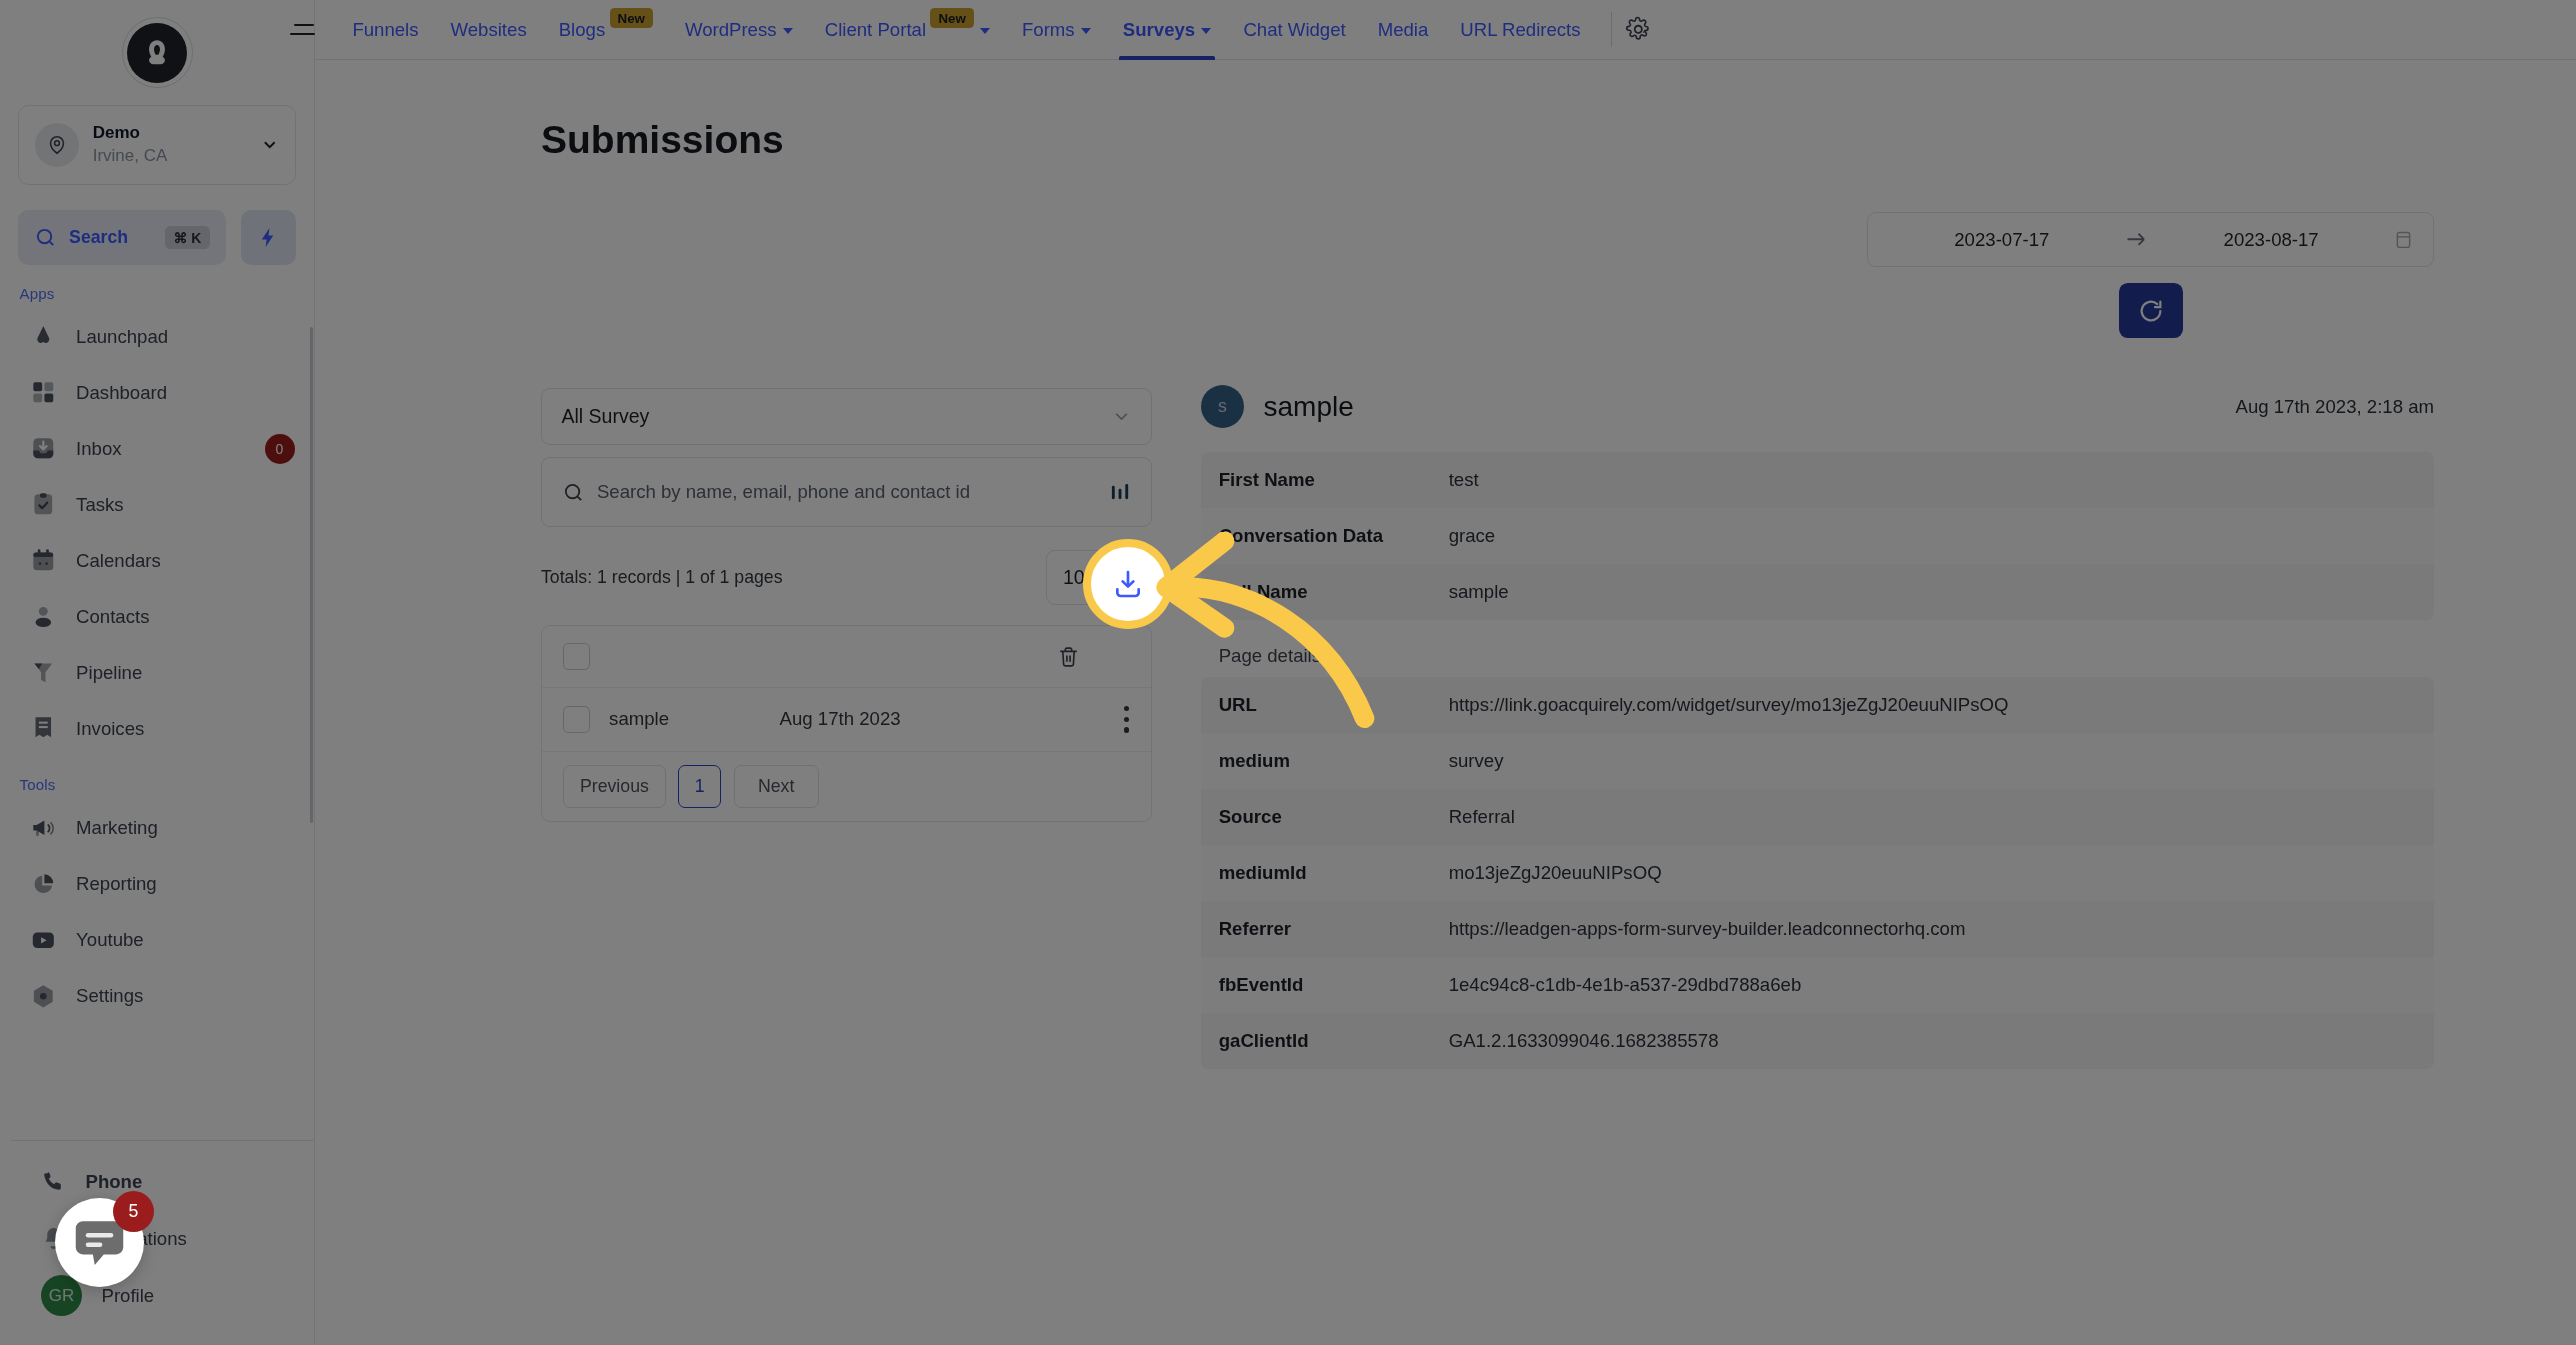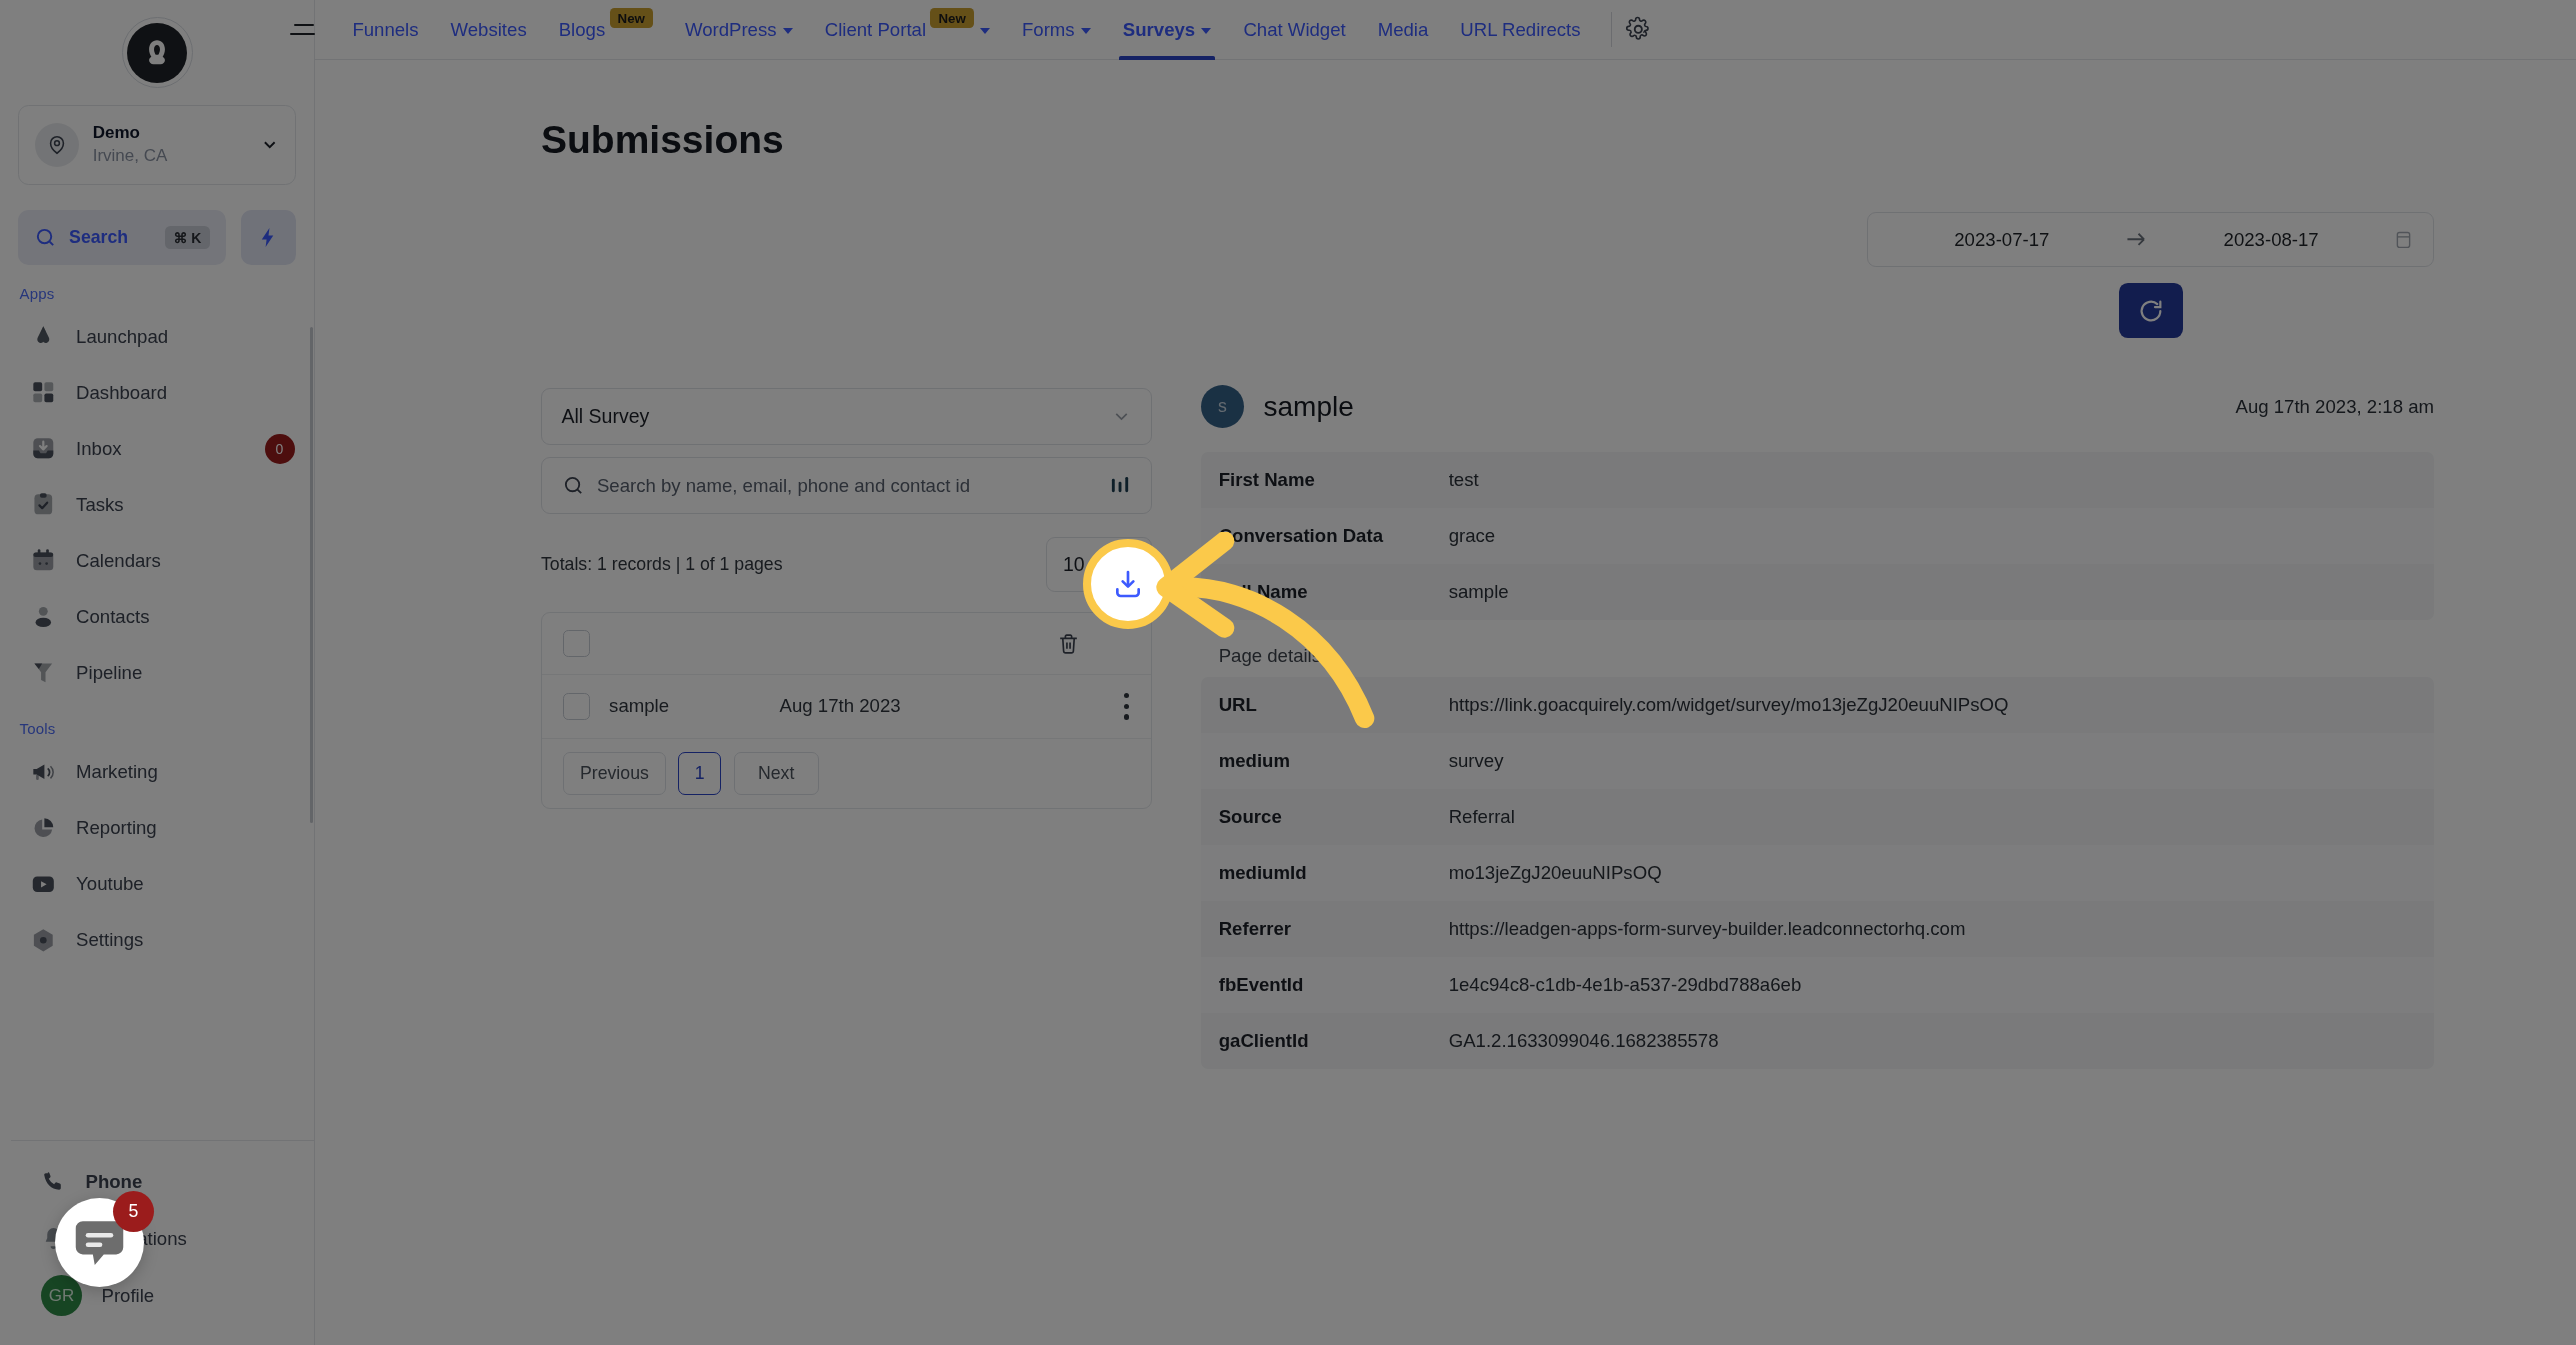--- a/index.html
+++ b/index.html
@@ -101,21 +101,21 @@
   .refresh-btn { width:64px; height:55px; background:#253a9c; border-radius:8.9px;
                  display:flex; align-items:center; justify-content:center; cursor:pointer; }
   .refresh-btn svg { width:28px;height:28px; }
 
   
   .leftpanel { position:absolute; left:226px; top:328px; width:611px; }
   .select-box { height:57px; border:0.9px solid #dfe2e7; border-radius:8.9px; background:#fff;
                 display:flex; align-items:center; padding:0 19.5px; cursor:pointer; }
   .select-val { flex:1; font-size:19.5px; color:#1d2129; }
   .select-chev { width:21px;height:21px; }
-  .search-field { height:57px; border:0.9px solid #dfe2e7; border-radius:8.9px; margin-top:12.4px;
+  .search-field { height:70px; border:0.9px solid #dfe2e7; border-radius:8.9px; margin-top:12.4px;
                   display:flex; align-items:center; padding:0 19.5px; gap:12.4px; background:#fff;}
   .search-field .mag { width:23px;height:23px; flex:0 0 auto;}
   .search-ph { flex:1; font-size:18.6px; color:#58606e; }
   .filter-ic { width:23px;height:23px; flex:0 0 auto;}
   .totalsrow { display:flex; align-items:center; justify-content:space-between; margin-top:23px; }
   .totals { font-size:17.7px; color:#31373f; }
   .pagesize { width:106px; height:55px; border:0.9px solid #dfe2e7; border-radius:8.9px;
               display:flex; align-items:center; padding:0 16px; cursor:pointer; }
   .pagesize span { flex:1; font-size:19.5px; color:#1d2129; }
 
@@ -281,20 +281,28 @@
       </div>
 
       <div class="nav-item">
         <svg viewBox="0 0 24 24" fill="#4a515c">
             <path d="M4 4h16l-6 8v9l-4-2v-7L4 4z" opacity=".5"></path>
             <path d="M4 4h7l-3 5-4-5z"></path>
           </svg>
         <span class="nav-label">Pipeline</span>
       </div>
 
+      <div class="nav-item">
+        <svg viewBox="0 0 24 24" fill="#4a515c">
+            <path d="M5 2h14v18l-3.5-2.2L12 20l-3.5-2.2L5 20V2z" opacity=".85"></path>
+            <rect x="8" y="6" width="8" height="1.8" fill="#fff"></rect>
+            <rect x="8" y="10" width="8" height="1.8" fill="#fff"></rect>
+          </svg>
+        <span class="nav-label">Invoices</span>
+      </div>
 
       <div class="nav-section">Tools</div>
 
       <div class="nav-item">
         <svg viewBox="0 0 24 24" fill="#4a515c">
             <path d="M3 9v5h3l7 4V5L6 9H3z"></path>
             <path d="M16 8.5a4.5 4.5 0 0 1 0 7" stroke="#4a515c" stroke-width="1.6" fill="none"></path>
             <path d="M18.5 6.5a7.5 7.5 0 0 1 0 11" stroke="#4a515c" stroke-width="1.4" fill="none" opacity=".7"></path>
             <rect x="5.5" y="14" width="2.4" height="5" rx="1.2" opacity=".55"></rect>
           </svg>

